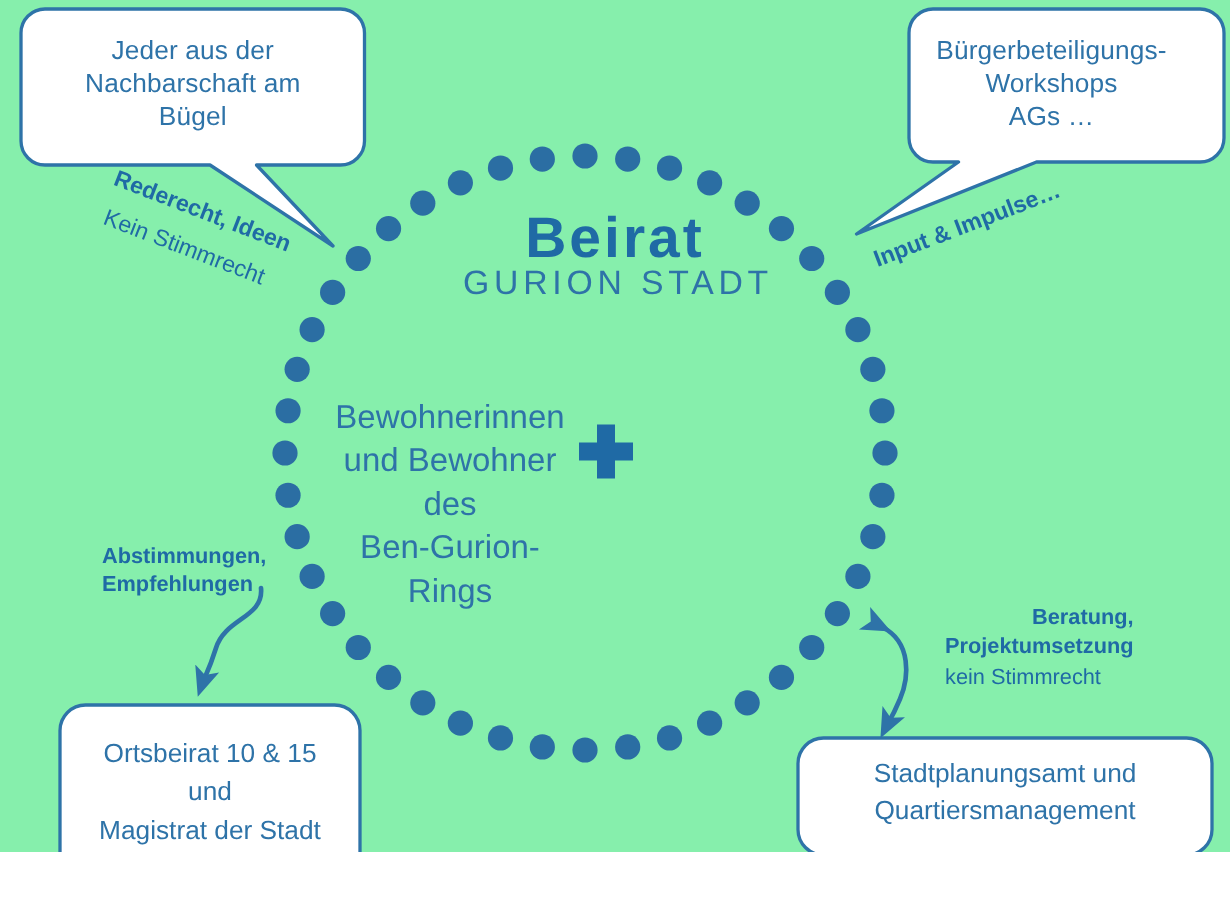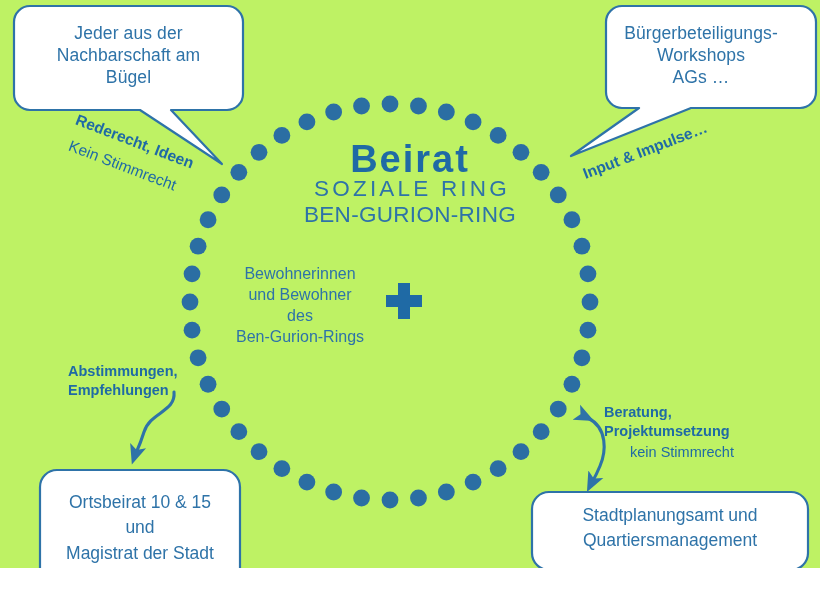--- a/index.html
+++ b/index.html
@@ -7,21 +7,21 @@
     padding: 0;
     background: #ffffff;
   }
   body {
     font-family: "Liberation Sans", sans-serif;
   }
   #stage {
     position: relative;
     width: 820px;
     height: 568px;
-    background: #bef264;
+    background: #86efac;
     overflow: hidden;
   }
   #svg-layer {
     position: absolute;
     left: 0;
     top: 0;
     width: 820px;
     height: 600px;
   }
 
@@ -54,21 +54,21 @@
     color: #2e73a8;
   }
   #beirat-sub2 {
     font-size: 22.5px;
     letter-spacing: 0.3px;
     color: #2e73a8;
   }
 
   
   .inner-col {
-    font-size: 16px;
+    font-size: 22px;
     color: #2e73a8;
     line-height: 1.32;
   }
   #stimmrecht {
     font-size: 17.5px;
     color: #2e73a8;
   }
 
   
   .rot-label {
@@ -192,34 +192,33 @@
   <div class="txt bubble-text" style="left:600px; top:22px; width:202px;">Bürgerbeteiligungs-
 Workshops
 AGs …</div>
 
   <div class="rot-label rot-bold" style="left:80px; top:110px; transform:rotate(21deg);">Rederecht, Ideen</div>
   <div class="rot-label rot-reg" style="left:73px; top:136px; transform:rotate(21deg);">Kein Stimmrecht</div>
 
   <div class="rot-label rot-bold" style="left:580px; top:165px; transform:rotate(-21deg);">Input &amp; Impulse…</div>
 
   <div class="txt" id="beirat-title" style="left:270px; top:136px; width:280px;">Beirat</div>
-  <div class="txt" id="beirat-sub1" style="left:270px; top:175px; width:284px;">SOZIALE RING</div>
-  <div class="txt" id="beirat-sub2" style="left:270px; top:201px; width:280px;">BEN-GURION-RING</div>
+  <div class="txt" id="beirat-sub1" style="left:270px; top:175px; width:284px;">GURION STADT</div>
 
   <div class="txt inner-col" style="left:215px; top:263px; width:170px;">Bewohnerinnen
 und Bewohner
 des
 Ben-Gurion-Rings</div>
 
 
 
   <div class="side-label lbl-bold" style="left:48px; top:362px; text-align:left;margin-left:20px;">Abstimmungen,
 Empfehlungen</div>
 
-  <div class="side-label lbl-bold" style="left:604px; top:403px; text-align:left;">Beratung,
+  <div class="side-label lbl-bold" style="left:630px; top:403px; text-align:right;">Beratung,
 Projektumsetzung</div>
   <div class="side-label lbl-reg" style="left:630px; top:443px; text-align:left;">kein Stimmrecht</div>
 
   <div class="txt box-text" style="left:44px; top:490px; width:192px;">Ortsbeirat 10 &amp; 15
 und
 Magistrat der Stadt
 Frankfurt am Main</div>
 
   <div class="txt box-text" style="left:536px; top:503px; width:268px;">Stadtplanungsamt und
 Quartiersmanagement</div>

